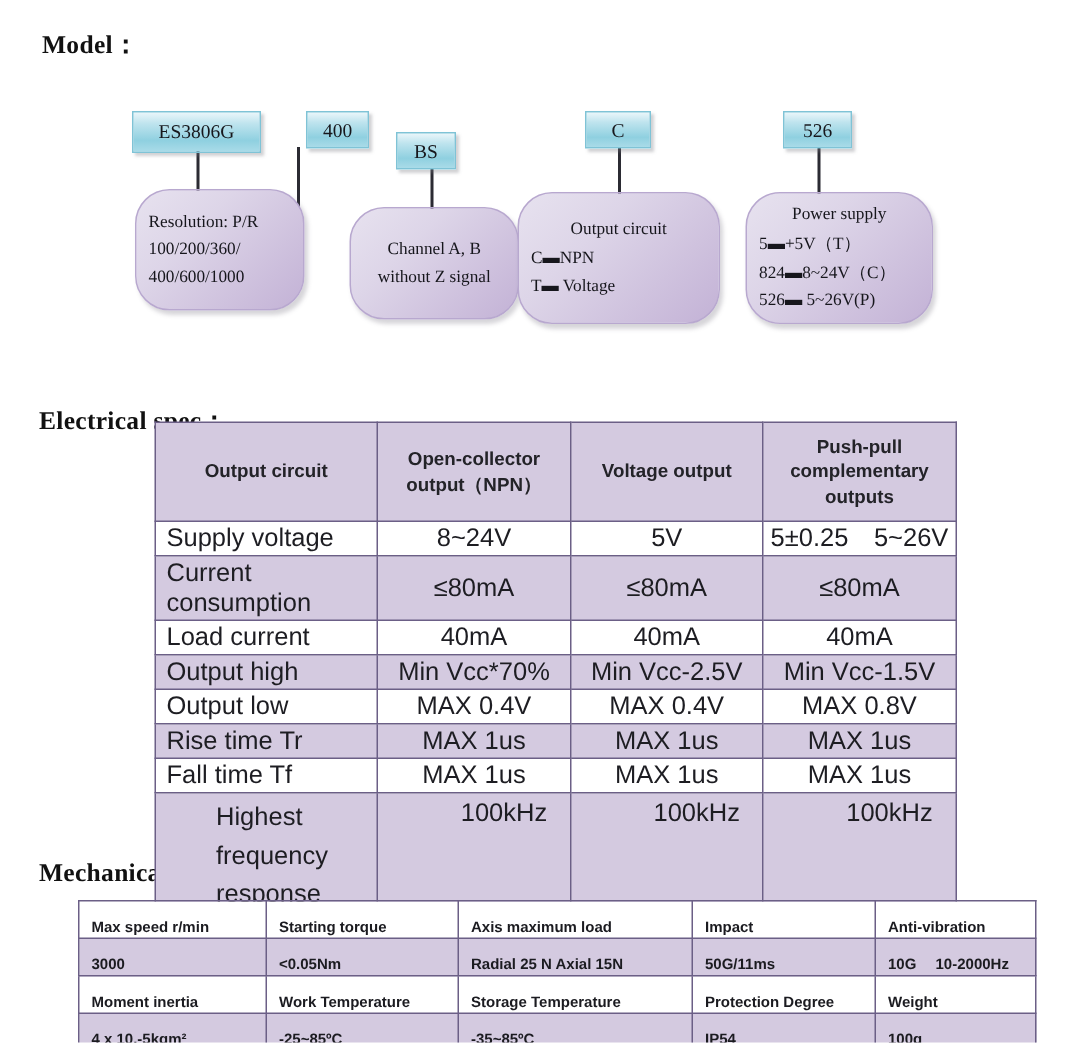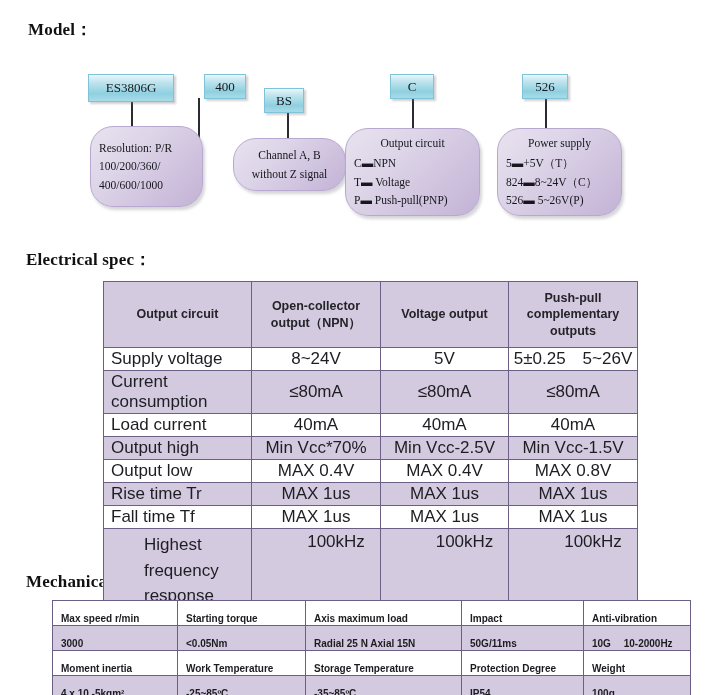--- a/index.html
+++ b/index.html
@@ -20,21 +20,21 @@
   .heading {
     position: absolute;
     font-family: "Liberation Serif", serif;
     font-weight: bold;
     font-size: 17px;
     color: #111111;
     letter-spacing: 0.2px;
     white-space: nowrap;
   }
   #heading-model    { left: 28px; top: 18px; }
-  #heading-elec     { left: 26px; top: 248px; text-align: right; }
+  #heading-elec     { left: 26px; top: 269px; text-align: right; }
   #heading-mech     { left: 26px; top: 572px; }
 
   
   #model-diagram {
     position: absolute;
     left: 0; top: 60px;
     width: 716px; height: 165px;
   }
   .code-box {
     position: absolute;
@@ -178,30 +178,29 @@
   <div class="code-box" style="left:522px; top:14px; width:46px; height:25px;">
     <span>526</span>
   </div>
 
   <div class="desc-box" style="left:90px; top:66px; width:113px; height:81px;">
     <div class="line">Resolution: P/R</div>
     <div class="line">100/200/360/</div>
     <div class="line">400/600/1000</div>
   </div>
 
-  <div class="desc-box centered" style="left:233px; top:78px; width:113px; height:53px;">
+  <div class="desc-box centered" style="left:233px; top:78px; width:113px; height:75px;">
     <div class="line">Channel A, B</div>
     <div class="line">without Z signal</div>
   </div>
 
   <div class="desc-box" style="left:345px; top:68px; width:135px; height:88px;">
     <div class="line title">Output circuit</div>
     <div class="line">C▬NPN</div>
     <div class="line">T▬ Voltage</div>
-    <div class="line">P▬ Push-pull(PNP)</div>
   </div>
 
   <div class="desc-box" style="left:497px; top:68px; width:125px; height:88px;">
     <div class="line title">Power supply</div>
     <div class="line">5▬+5V（T）</div>
     <div class="line">824▬8~24V（C）</div>
     <div class="line">526▬ 5~26V(P)</div>
   </div>
 </div>
 

